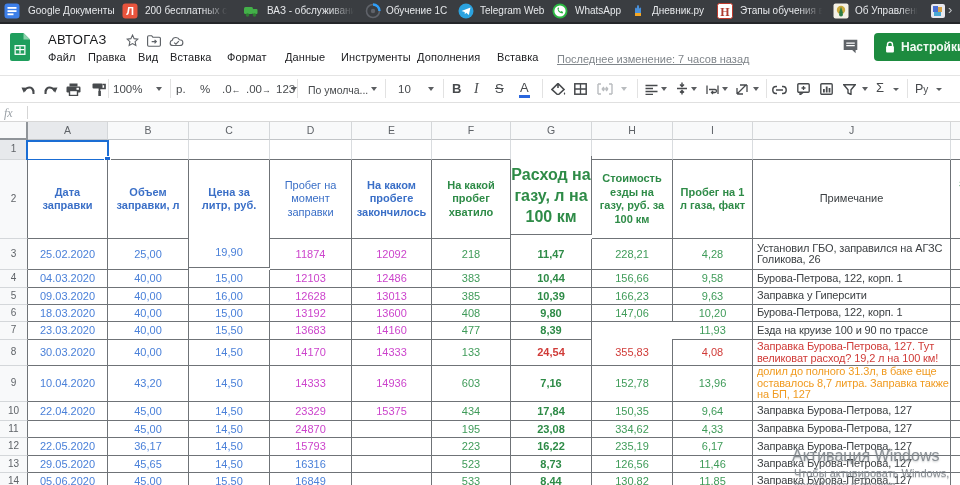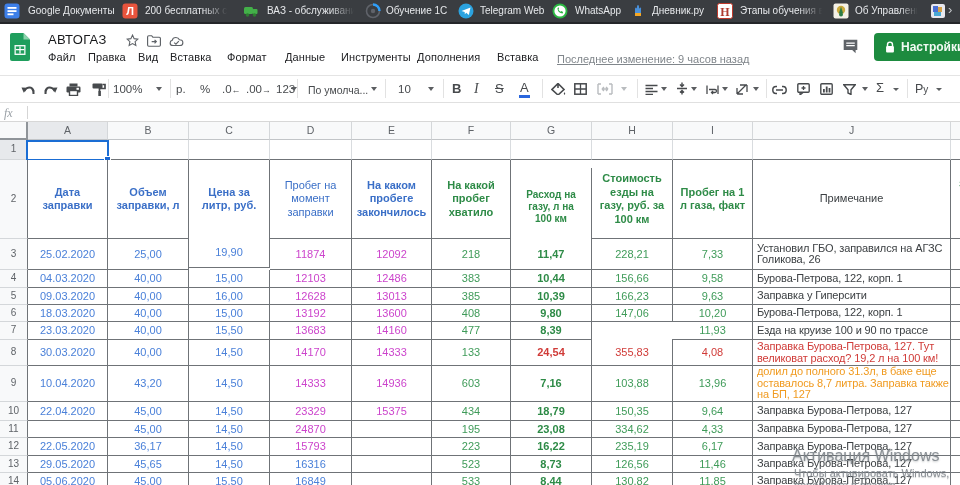--- a/index.html
+++ b/index.html
@@ -83,21 +83,21 @@
     </svg>
     <div class="menu" style="left:48px">Файл</div>
     <div class="menu" style="left:88px">Правка</div>
     <div class="menu" style="left:138px">Вид</div>
     <div class="menu" style="left:170px">Вставка</div>
     <div class="menu" style="left:227px">Формат</div>
     <div class="menu" style="left:285px">Данные</div>
     <div class="menu" style="left:341px">Инструменты</div>
     <div class="menu" style="left:417px">Дополнения</div>
     <div class="menu" style="left:497px">Вставка</div>
-    <div id="lastmod">Последнее изменение: 9 часов назад</div>
+    <div id="lastmod">Последнее изменение: 7 часов назад</div>
     <svg class="ab" style="left:842px;top:14px" width="17" height="17" viewBox="0 0 20 20">
       <path d="M2 2 L18 2 L18 14 L16 14 L16 18 L12 14 L2 14 Z" fill="#5f6368"></path>
       <path d="M5 6 h10 M5 9 h10" stroke="#fff" stroke-width="1.6"></path>
     </svg>
     <div class="ab" style="left:874px;top:9px;width:100px;height:28px;background:#1d8b3f;border-radius:4px;color:#f2faf4;font-size:12px;font-weight:bold;line-height:28px"><svg class="ab" style="left:11px;top:8px" width="10" height="13" viewBox="0 0 14 18">
         <path d="M3.5 7 L3.5 5 Q3.5 1.5 7 1.5 Q10.5 1.5 10.5 5 L10.5 7" fill="none" stroke="#fff" stroke-width="2"></path>
         <rect x="1.5" y="7" width="11" height="9" rx="1.5" fill="#fff"></rect>
       </svg><span style="margin-left:27px">Настройки</span></div>
   </div>
 <div id="tb"></div>
@@ -224,35 +224,35 @@
 <div class="cell g" style="left:951px;top:140px;width:10px;height:20px;border-bottom:1px solid #6f7377"></div>
 <div class="ab" style="left:26px;top:140px;width:83px;height:21px;border:2px solid #1a6dd4;background:transparent"></div>
 <div class="ab" style="left:104px;top:156px;width:7px;height:7px;background:#1967d2;border:1px solid #fff"></div>
 <div class="cell rh" style="left:0px;top:160px;width:28px;height:79px;">2</div>
 <div class="cell d" style="left:28px;top:160px;width:80px;height:79px;color:#3a6fc7;font-weight:bold;font-size:11px;line-height:13.5px">Дата<br>заправки</div>
 <div class="cell d" style="left:108px;top:160px;width:81px;height:79px;color:#3a6fc7;font-weight:bold;font-size:11px;line-height:13.5px">Объем<br>заправки, л</div>
 <div class="cell d" style="left:189px;top:160px;width:81px;height:79px;color:#3a6fc7;font-weight:bold;font-size:11px;line-height:13.5px">Цена за<br>литр, руб.</div>
 <div class="cell d" style="left:270px;top:160px;width:82px;height:79px;color:#3a6fc7;font-weight:normal;font-size:11px;line-height:13.5px">Пробег на<br>момент<br>заправки</div>
 <div class="cell d" style="left:352px;top:160px;width:80px;height:79px;color:#3a6fc7;font-weight:bold;font-size:11px;line-height:13.5px">На каком<br>пробеге<br>закончилось</div>
 <div class="cell d" style="left:432px;top:160px;width:79px;height:79px;color:#2e8b47;font-weight:bold;font-size:11px;line-height:13.5px">На какой<br>пробег<br>хватило</div>
-<div class="cell d" style="left:511px;top:168px;width:81px;height:79px;color:#2e8b47;font-weight:bold;font-size:10px;line-height:12px">Расход на<br>газу, л на<br>100 км</div>
+<div class="cell d" style="left:511px;top:156px;width:81px;height:79px;color:#2e8b47;font-weight:bold;font-size:16px;line-height:21px">Расход на<br>газу, л на<br>100 км</div>
 <div class="cell d" style="left:592px;top:160px;width:81px;height:79px;color:#2e8b47;font-weight:bold;font-size:11px;line-height:13.5px">Стоимость<br>езды на<br>газу, руб. за<br>100 км</div>
 <div class="cell d" style="left:673px;top:160px;width:80px;height:79px;color:#2e8b47;font-weight:bold;font-size:11px;line-height:13.5px">Пробег на 1<br>л газа, факт</div>
 <div class="cell d" style="left:753px;top:160px;width:198px;height:79px;color:#3c4043;font-weight:normal;font-size:11px;line-height:13.5px">Примечание</div>
 <div class="cell d" style="left:951px;top:160px;width:10px;height:79px;color:#2e8b47;font-weight:bold;font-size:11px;justify-content:flex-start;align-items:flex-start;padding-left:8px;padding-top:17px">з</div>
 <div class="cell rh" style="left:0px;top:239px;width:28px;height:31px;">3</div>
 <div class="cell d" style="left:28px;top:239px;width:80px;height:31px;color:#4a80d9">25.02.2020</div>
 <div class="cell d" style="left:108px;top:239px;width:81px;height:31px;color:#4a80d9">25,00</div>
 <div class="cell d" style="left:189px;top:237px;width:81px;height:31px;color:#4a80d9">19,90</div>
 <div class="cell d" style="left:270px;top:239px;width:82px;height:31px;color:#cc44cc">11874</div>
 <div class="cell d" style="left:352px;top:239px;width:80px;height:31px;color:#cc44cc">12092</div>
 <div class="cell d" style="left:432px;top:239px;width:79px;height:31px;color:#3f9b59">218</div>
 <div class="cell d b" style="left:511px;top:239px;width:81px;height:31px;color:#2e8b47">11,47</div>
 <div class="cell d" style="left:592px;top:239px;width:81px;height:31px;color:#3f9b59">228,21</div>
-<div class="cell d" style="left:673px;top:239px;width:80px;height:31px;color:#3f9b59">7,33</div>
+<div class="cell d" style="left:673px;top:239px;width:80px;height:31px;color:#3f9b59">4,28</div>
 <div class="cell d nb" style="left:753px;top:239px;width:198px;height:31px;color:#3c4043">Установил ГБО, заправился на АГЗС<br>Голикова, 26</div>
 <div class="cell d" style="left:951px;top:239px;width:10px;height:31px;"></div>
 <div class="cell rh" style="left:0px;top:270px;width:28px;height:18px;">4</div>
 <div class="cell d" style="left:28px;top:270px;width:80px;height:18px;color:#4a80d9">04.03.2020</div>
 <div class="cell d" style="left:108px;top:270px;width:81px;height:18px;color:#4a80d9">40,00</div>
 <div class="cell d" style="left:189px;top:270px;width:81px;height:18px;color:#4a80d9">15,00</div>
 <div class="cell d" style="left:270px;top:270px;width:82px;height:18px;color:#cc44cc">12103</div>
 <div class="cell d" style="left:352px;top:270px;width:80px;height:18px;color:#cc44cc">12486</div>
 <div class="cell d" style="left:432px;top:270px;width:79px;height:18px;color:#3f9b59">383</div>
 <div class="cell d b" style="left:511px;top:270px;width:81px;height:18px;color:#2e8b47">10,44</div>
@@ -309,32 +309,32 @@
 <div class="cell d nb" style="left:753px;top:340px;width:198px;height:26px;color:#d03b38">Заправка Бурова-Петрова, 127. Тут<br>великоват расход? 19,2 л на 100 км!</div>
 <div class="cell d" style="left:951px;top:340px;width:10px;height:26px;"></div>
 <div class="cell rh" style="left:0px;top:366px;width:28px;height:36px;">9</div>
 <div class="cell d" style="left:28px;top:366px;width:80px;height:36px;color:#4a80d9">10.04.2020</div>
 <div class="cell d" style="left:108px;top:366px;width:81px;height:36px;color:#4a80d9">43,20</div>
 <div class="cell d" style="left:189px;top:366px;width:81px;height:36px;color:#4a80d9">14,50</div>
 <div class="cell d" style="left:270px;top:366px;width:82px;height:36px;color:#cc44cc">14333</div>
 <div class="cell d" style="left:352px;top:366px;width:80px;height:36px;color:#cc44cc">14936</div>
 <div class="cell d" style="left:432px;top:366px;width:79px;height:36px;color:#3f9b59">603</div>
 <div class="cell d b" style="left:511px;top:366px;width:81px;height:36px;color:#2e8b47">7,16</div>
-<div class="cell d" style="left:592px;top:366px;width:81px;height:36px;color:#3f9b59">103,88</div>
+<div class="cell d" style="left:592px;top:366px;width:81px;height:36px;color:#3f9b59">152,78</div>
 <div class="cell d" style="left:673px;top:366px;width:80px;height:36px;color:#3f9b59">13,96</div>
 <div class="cell d nb" style="left:753px;top:366px;width:198px;height:36px;color:#f09a1f">долил до полного 31.3л, в баке еще<br>оставалось 8,7 литра. Заправка также<br>на БП, 127</div>
 <div class="cell d" style="left:951px;top:366px;width:10px;height:36px;"></div>
 <div class="cell rh" style="left:0px;top:402px;width:28px;height:19px;">10</div>
 <div class="cell d" style="left:28px;top:402px;width:80px;height:19px;color:#4a80d9">22.04.2020</div>
 <div class="cell d" style="left:108px;top:402px;width:81px;height:19px;color:#4a80d9">45,00</div>
 <div class="cell d" style="left:189px;top:402px;width:81px;height:19px;color:#4a80d9">14,50</div>
 <div class="cell d" style="left:270px;top:402px;width:82px;height:19px;color:#cc44cc">23329</div>
 <div class="cell d" style="left:352px;top:402px;width:80px;height:19px;color:#cc44cc">15375</div>
 <div class="cell d" style="left:432px;top:402px;width:79px;height:19px;color:#3f9b59">434</div>
-<div class="cell d b" style="left:511px;top:402px;width:81px;height:19px;color:#2e8b47">18,79</div>
+<div class="cell d b" style="left:511px;top:402px;width:81px;height:19px;color:#2e8b47">17,84</div>
 <div class="cell d" style="left:592px;top:402px;width:81px;height:19px;color:#3f9b59">150,35</div>
 <div class="cell d" style="left:673px;top:402px;width:80px;height:19px;color:#3f9b59">9,64</div>
 <div class="cell d nb" style="left:753px;top:402px;width:198px;height:19px;color:#3c4043">Заправка Бурова-Петрова, 127</div>
 <div class="cell d" style="left:951px;top:402px;width:10px;height:19px;"></div>
 <div class="cell rh" style="left:0px;top:421px;width:28px;height:17px;">11</div>
 <div class="cell d" style="left:28px;top:421px;width:80px;height:17px;color:#4a80d9"></div>
 <div class="cell d" style="left:108px;top:421px;width:81px;height:17px;color:#4a80d9">45,00</div>
 <div class="cell d" style="left:189px;top:421px;width:81px;height:17px;color:#4a80d9">14,50</div>
 <div class="cell d" style="left:270px;top:421px;width:82px;height:17px;color:#cc44cc">24870</div>
 <div class="cell d" style="left:352px;top:421px;width:80px;height:17px;color:#cc44cc"></div>

